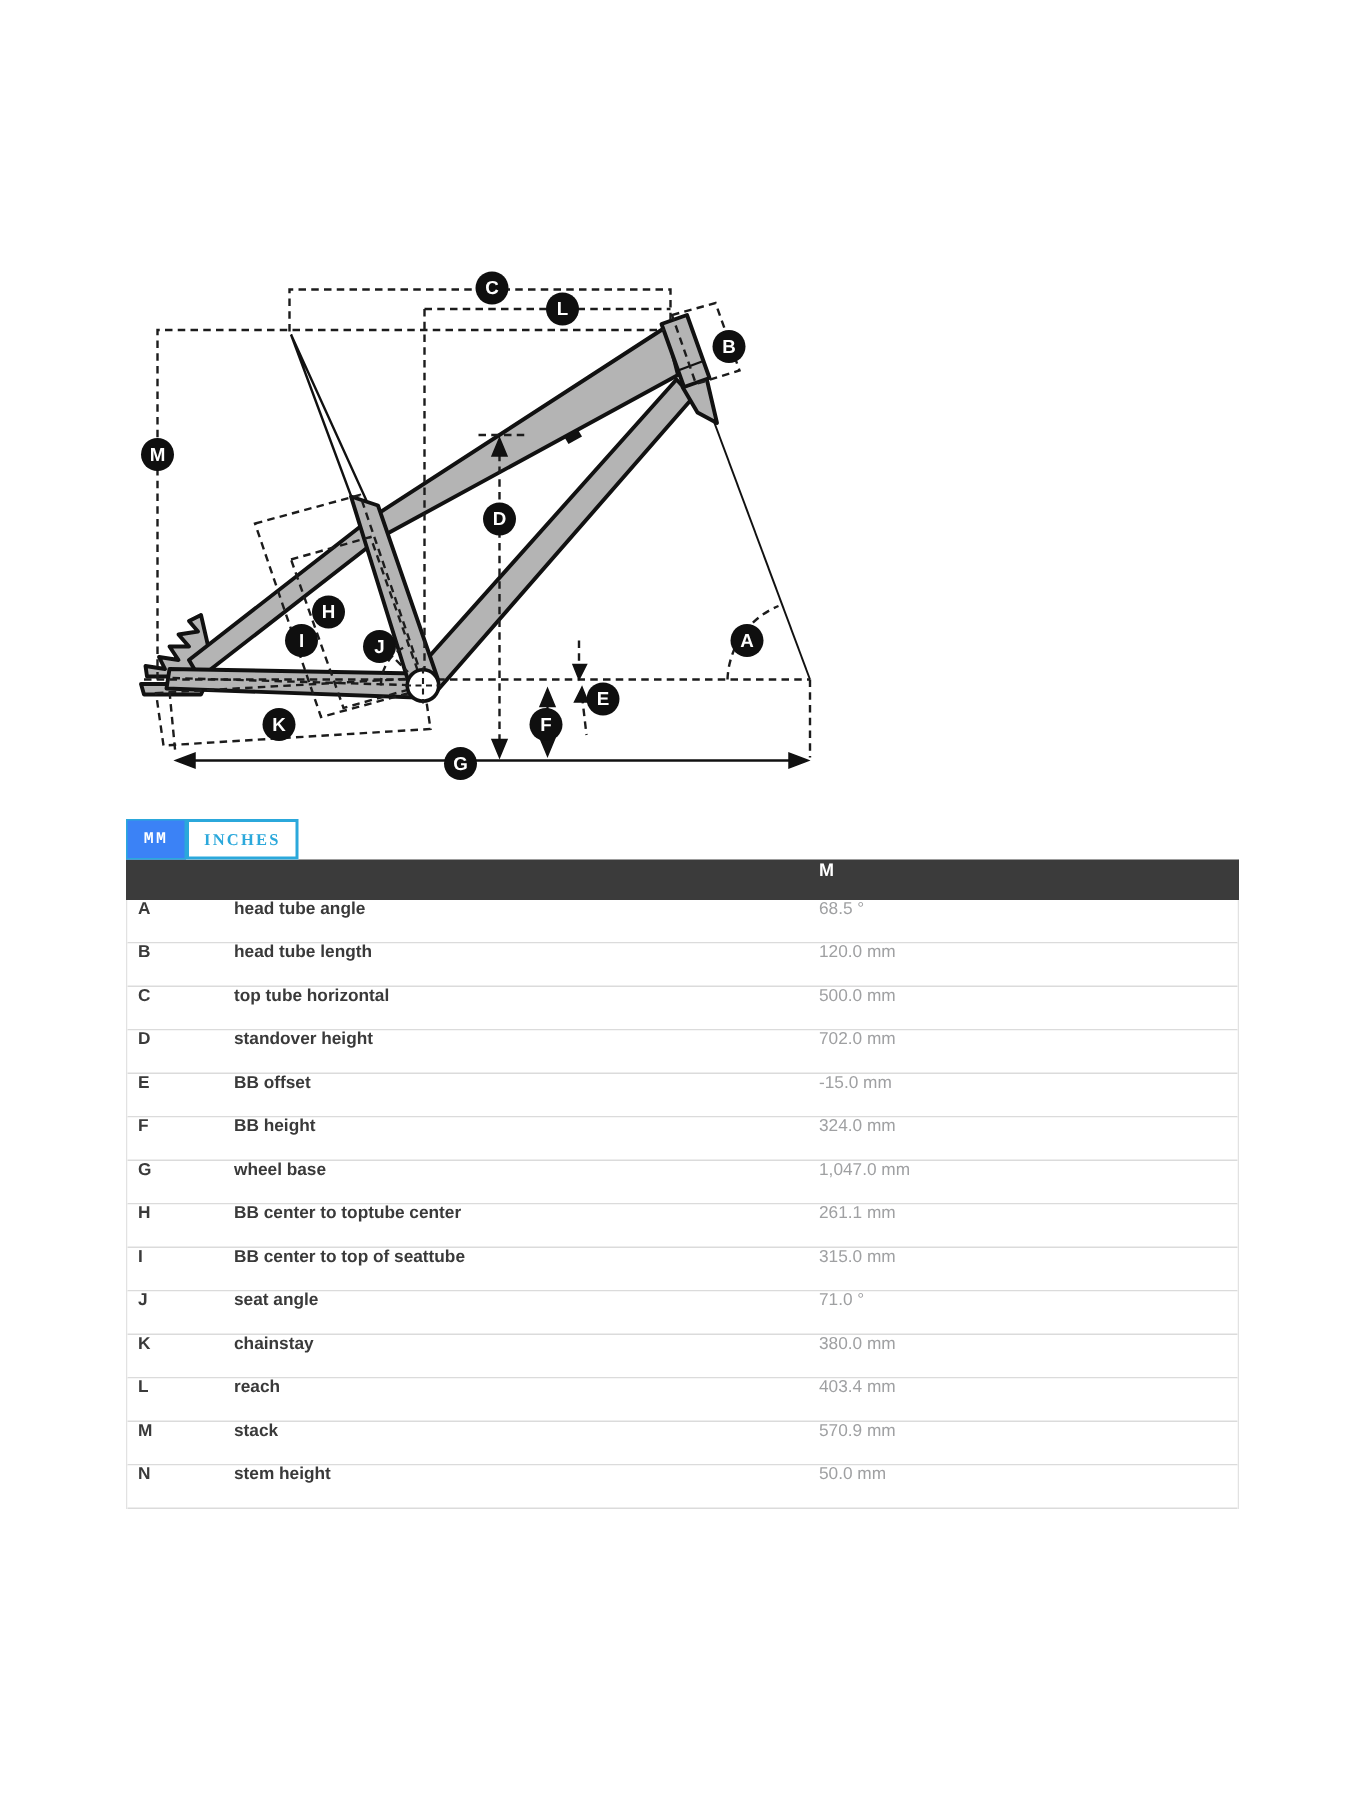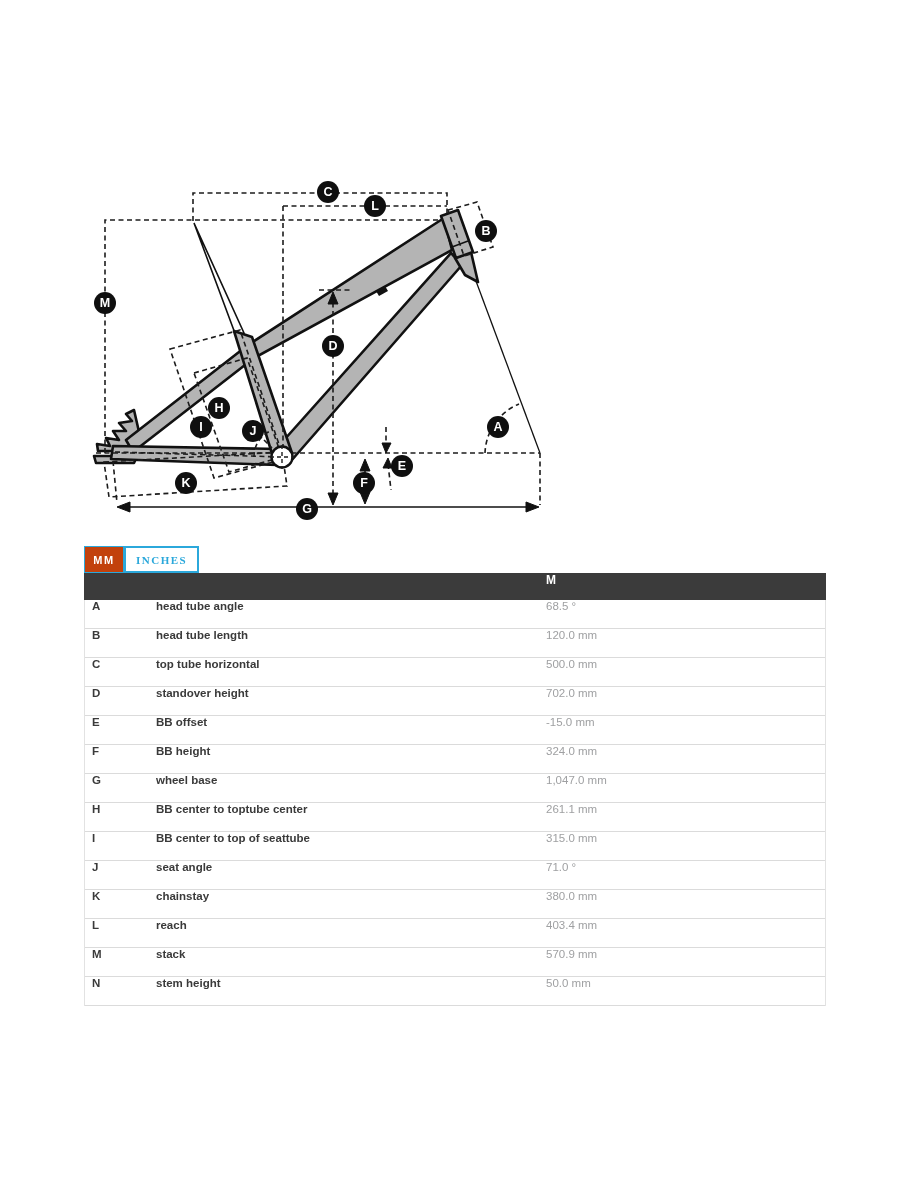--- a/index.html
+++ b/index.html
@@ -8,21 +8,21 @@
   
   svg.diagram{position:absolute;left:0;top:0;}
   .marker{position:absolute;width:22px;height:22px;margin-left:-11px;margin-top:-11px;
           border-radius:50%;background:#0f0f0f;color:#fff;
           font:700 12.5px "Liberation Sans",sans-serif;
           display:flex;align-items:center;justify-content:center;z-index:5;}
   
   .tabs{position:absolute;left:84px;top:546px;height:27px;display:flex;z-index:3;}
   .tab{display:flex;align-items:center;justify-content:center;box-sizing:border-box;
        font:700 11px "Liberation Sans",sans-serif;letter-spacing:1.5px;cursor:pointer;}
-  .tab.active{width:40px;background:#c2410c;color:#ffffff;border:1px solid #2ba8db;}
+  .tab.active{width:40px;background:#3b82f6;color:#ffffff;border:1px solid #2ba8db;font-family:Liberation Mono, monospace;}
   .tab.inactive{background:#ffffff;color:#2ba8db;border:2px solid #2ba8db;padding:0 10px;font-family:Liberation Serif, serif;}
   
   .geo-table{position:absolute;left:84px;top:573px;width:742px;
              border-left:1px solid #e2e2e2;border-right:1px solid #e2e2e2;box-sizing:border-box;}
   .geo-header{height:27px;background:#3b3b3b;position:relative;margin:0 -1px;}
   .geo-header .col-m{position:absolute;left:462px;top:0;line-height:27px;
                      font:700 12px "Liberation Sans",sans-serif;color:#ffffff;}
   .geo-row{height:28px;background:#fff;border-bottom:1px solid #dbdbdb;position:relative;}
   .geo-row .cell{position:absolute;top:0;line-height:28px;white-space:nowrap;}
   .geo-row .letter{left:7px;font:700 11.5px "Liberation Sans",sans-serif;color:#3a3a3a;}

